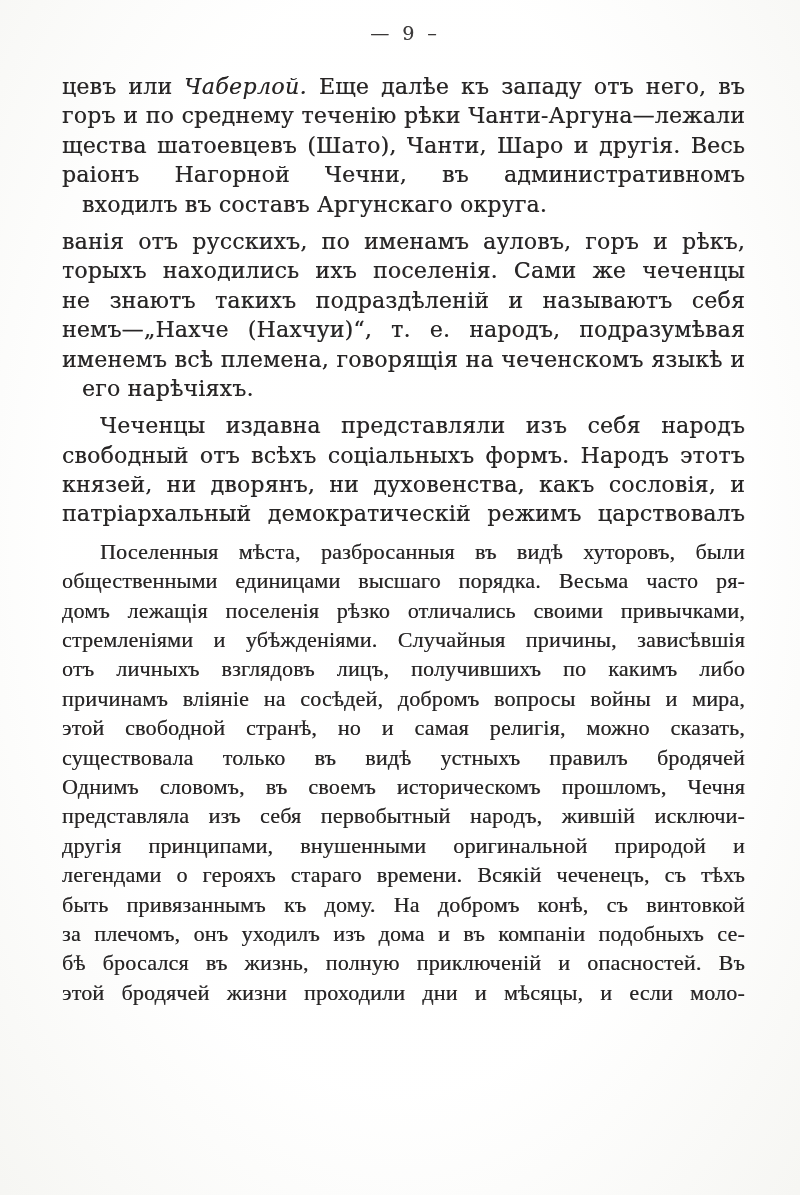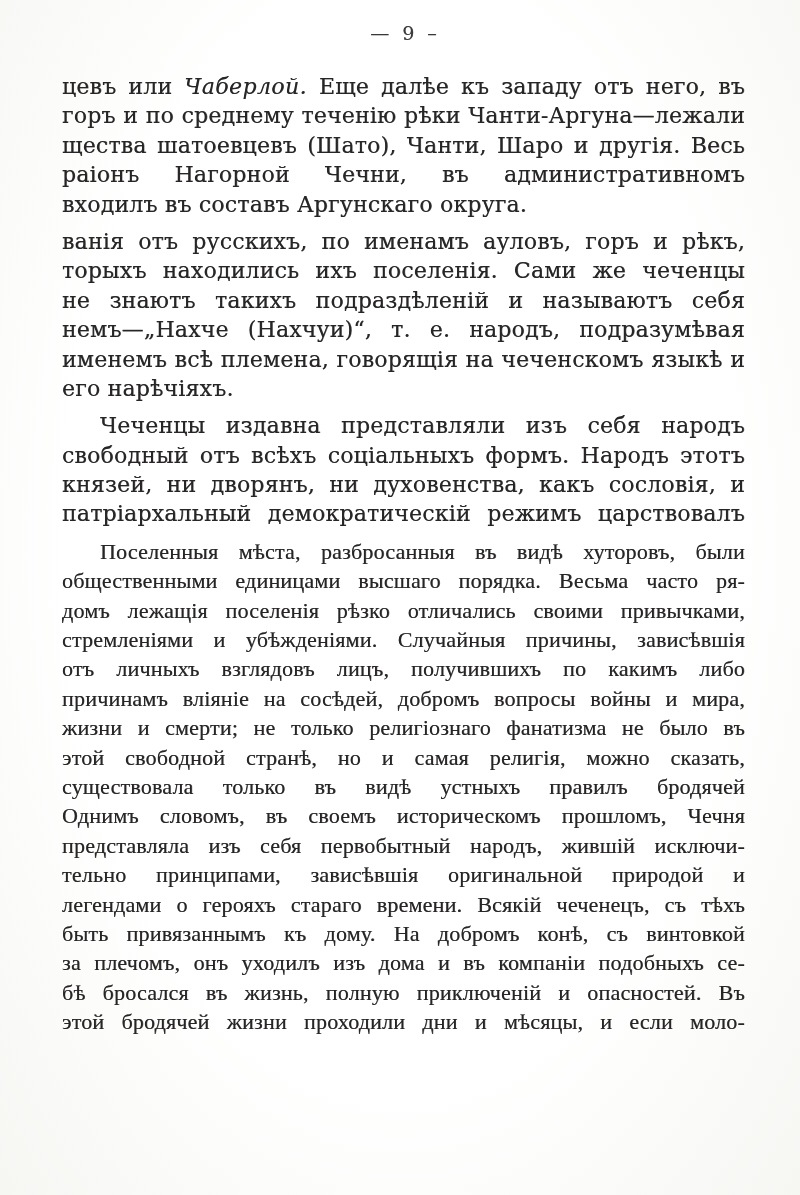--- a/index.html
+++ b/index.html
@@ -49,20 +49,21 @@
     -moz-text-align-last: justify;
     text-align-last: justify;
     color: #272525;
     text-shadow: 0.35px 0 0 rgba(35,33,33,0.6);
     overflow: hidden;
     max-height: 29.4px;
   }
   .line.line-end {
     -moz-text-align-last: left;
     text-align-last: left;
+    margin-left: 20px;
   }
   .line.first-indent {
     padding-left: 38px;
   }
   .line em {
     font-style: italic;
     letter-spacing: 0.4px;
   }
 </style>
 </head>
@@ -94,26 +95,25 @@
         <div class="line">князей, ни дворянъ, ни духовенства, какъ сословія, и вполнѣ</div>
         <div class="line">патріархальный демократическій режимъ царствовалъ во всемъ.</div>
       </div>
       <div class="paragraph">
         <div class="line first-indent">Поселенныя мѣста, разбросанныя въ видѣ хуторовъ, были</div>
         <div class="line">общественными единицами высшаго порядка. Весьма часто ря-</div>
         <div class="line">домъ лежащія поселенія рѣзко отличались своими привычками,</div>
         <div class="line">стремленіями и убѣжденіями. Случайныя причины, зависѣвшія</div>
         <div class="line">отъ личныхъ взглядовъ лицъ, получившихъ по какимъ либо</div>
         <div class="line">причинамъ вліяніе на сосѣдей, добромъ вопросы войны и мира,</div>
-        <div class="line">жизни и смерти; не только религіознаго фанатизма не было въ</div>
         <div class="line">этой свободной странѣ, но и самая религія, можно сказать,</div>
         <div class="line">существовала только въ видѣ устныхъ правилъ бродячей</div>
         <div class="line">Однимъ словомъ, въ своемъ историческомъ прошломъ, Чечня</div>
         <div class="line">представляла изъ себя первобытный народъ, жившій исключи-</div>
-        <div class="line">тельно принципами, зависѣвшія оригинальной природой и</div>
+        <div class="line">другія принципами, внушенными оригинальной природой и</div>
         <div class="line">легендами о герояхъ стараго времени. Всякій чеченецъ, съ тѣхъ</div>
         <div class="line">быть привязаннымъ къ дому. На добромъ конѣ, съ винтовкой</div>
         <div class="line">за плечомъ, онъ уходилъ изъ дома и въ компаніи подобныхъ се-</div>
         <div class="line">бѣ бросался въ жизнь, полную приключеній и опасностей. Въ</div>
         <div class="line">этой бродячей жизни проходили дни и мѣсяцы, и если моло-</div>
       </div>
     </div>
 </div>
 
 </body></html>

